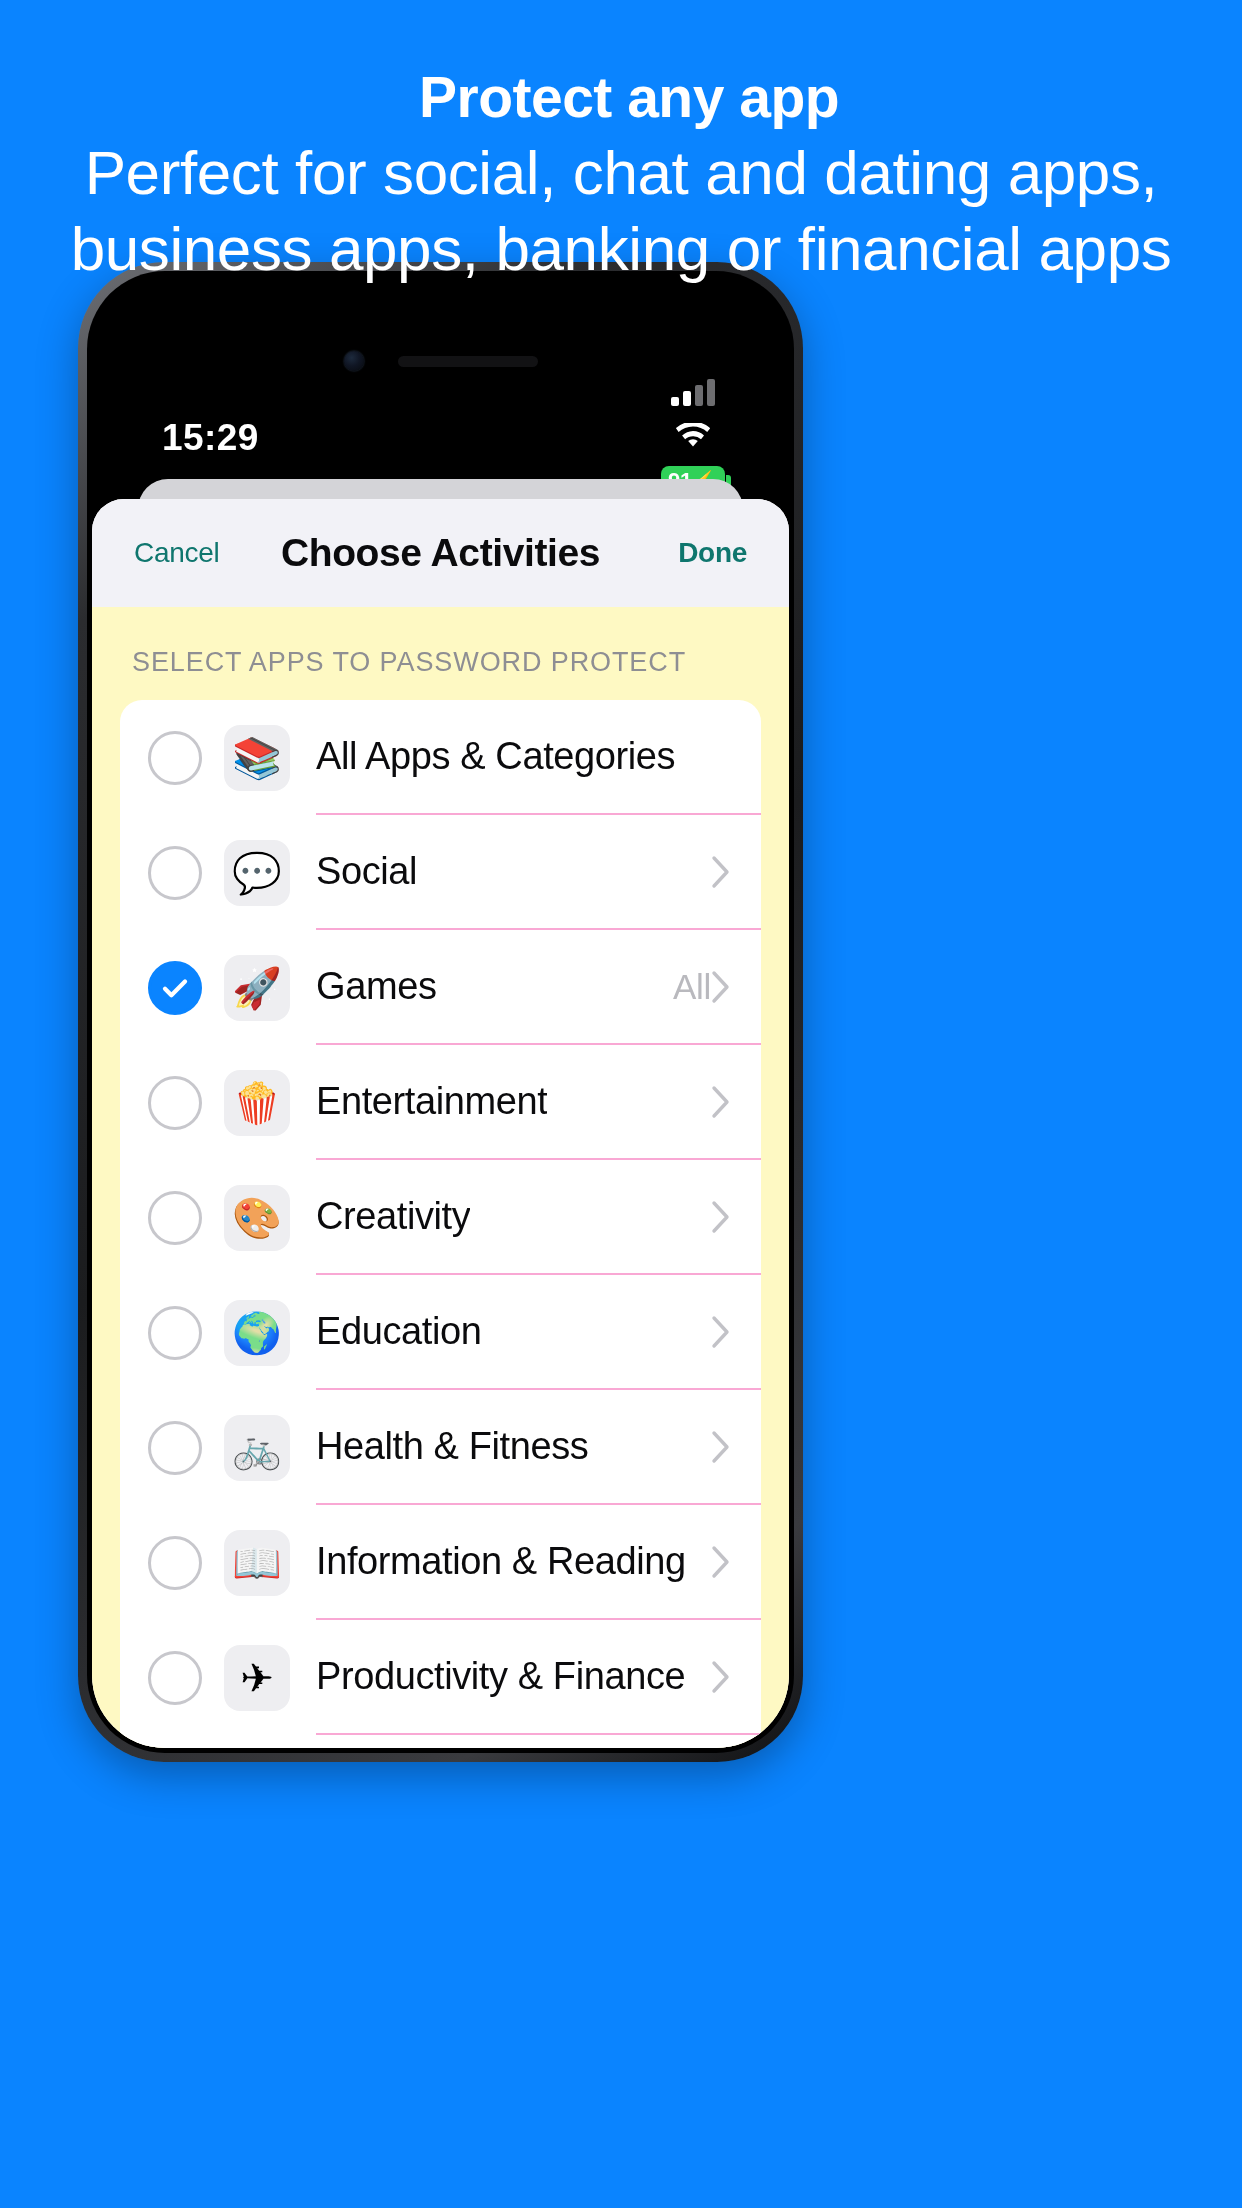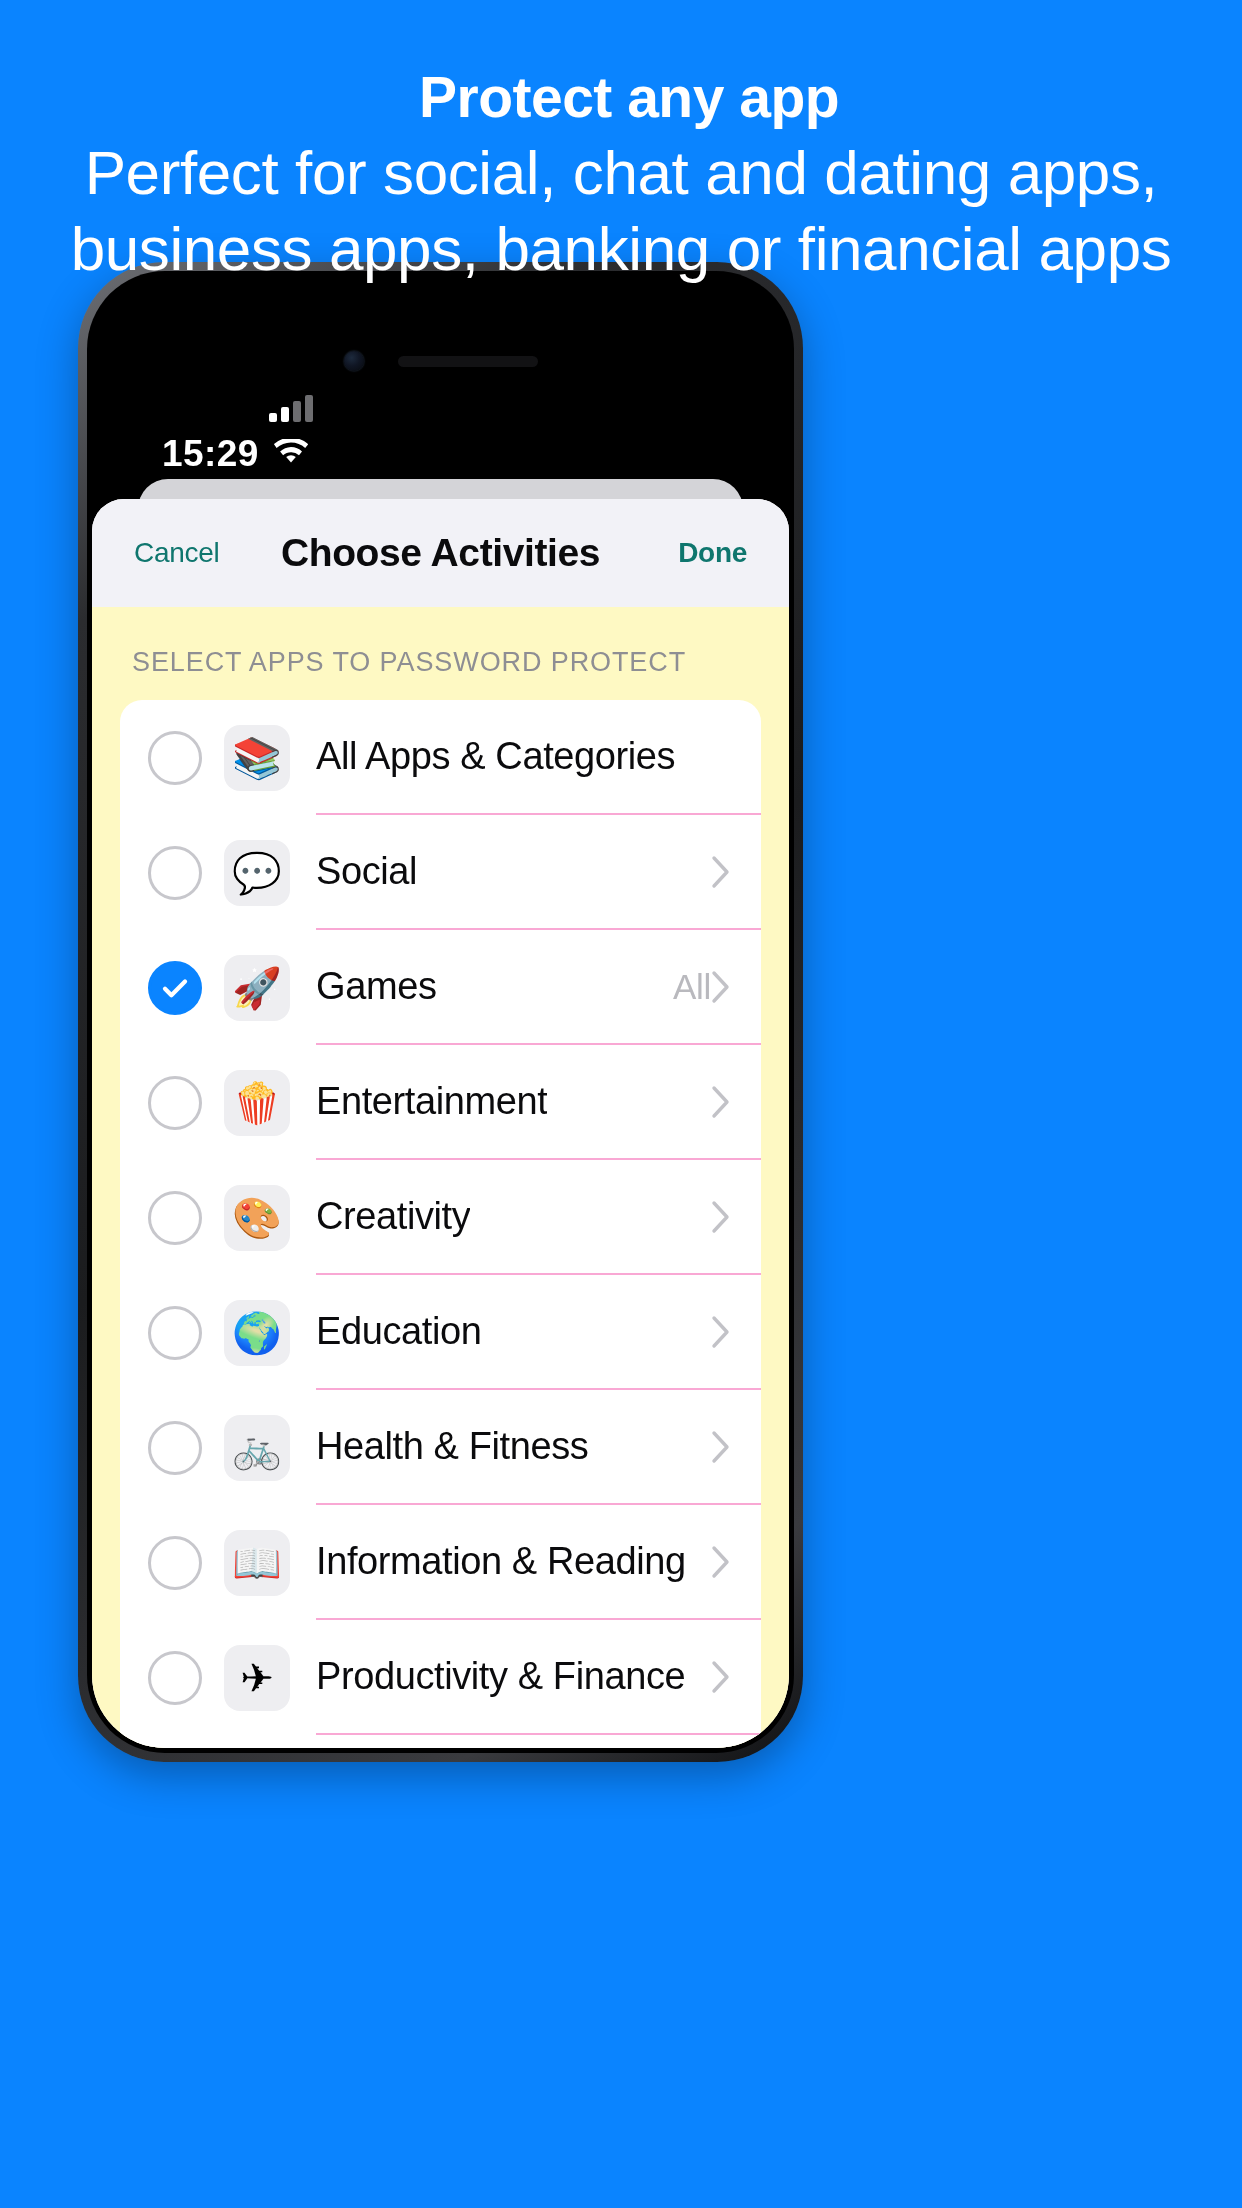--- a/index.html
+++ b/index.html
@@ -90,25 +90,25 @@
   }
   .speaker-slit {
     width: 140px; height: 11px;
     border-radius: 6px;
     background: #121214;
   }
 
   
   .statusbar {
     position: absolute;
-    top: 150px; left: 0; right: 0;
+    top: 134px; left: 0; right: 0;
     height: 56px;
     display: flex;
     align-items: center;
-    justify-content: flex-start;
+    justify-content: space-between;
     padding: 0 64px 0 70px;
     color: #ffffff;
   }
   .sb-time {
     font-size: 37px;
     font-weight: 700;
     letter-spacing: 0.4px;
   }
   .sb-right { display: flex; align-items: center; gap: 17px; flex-direction: column; }
 

